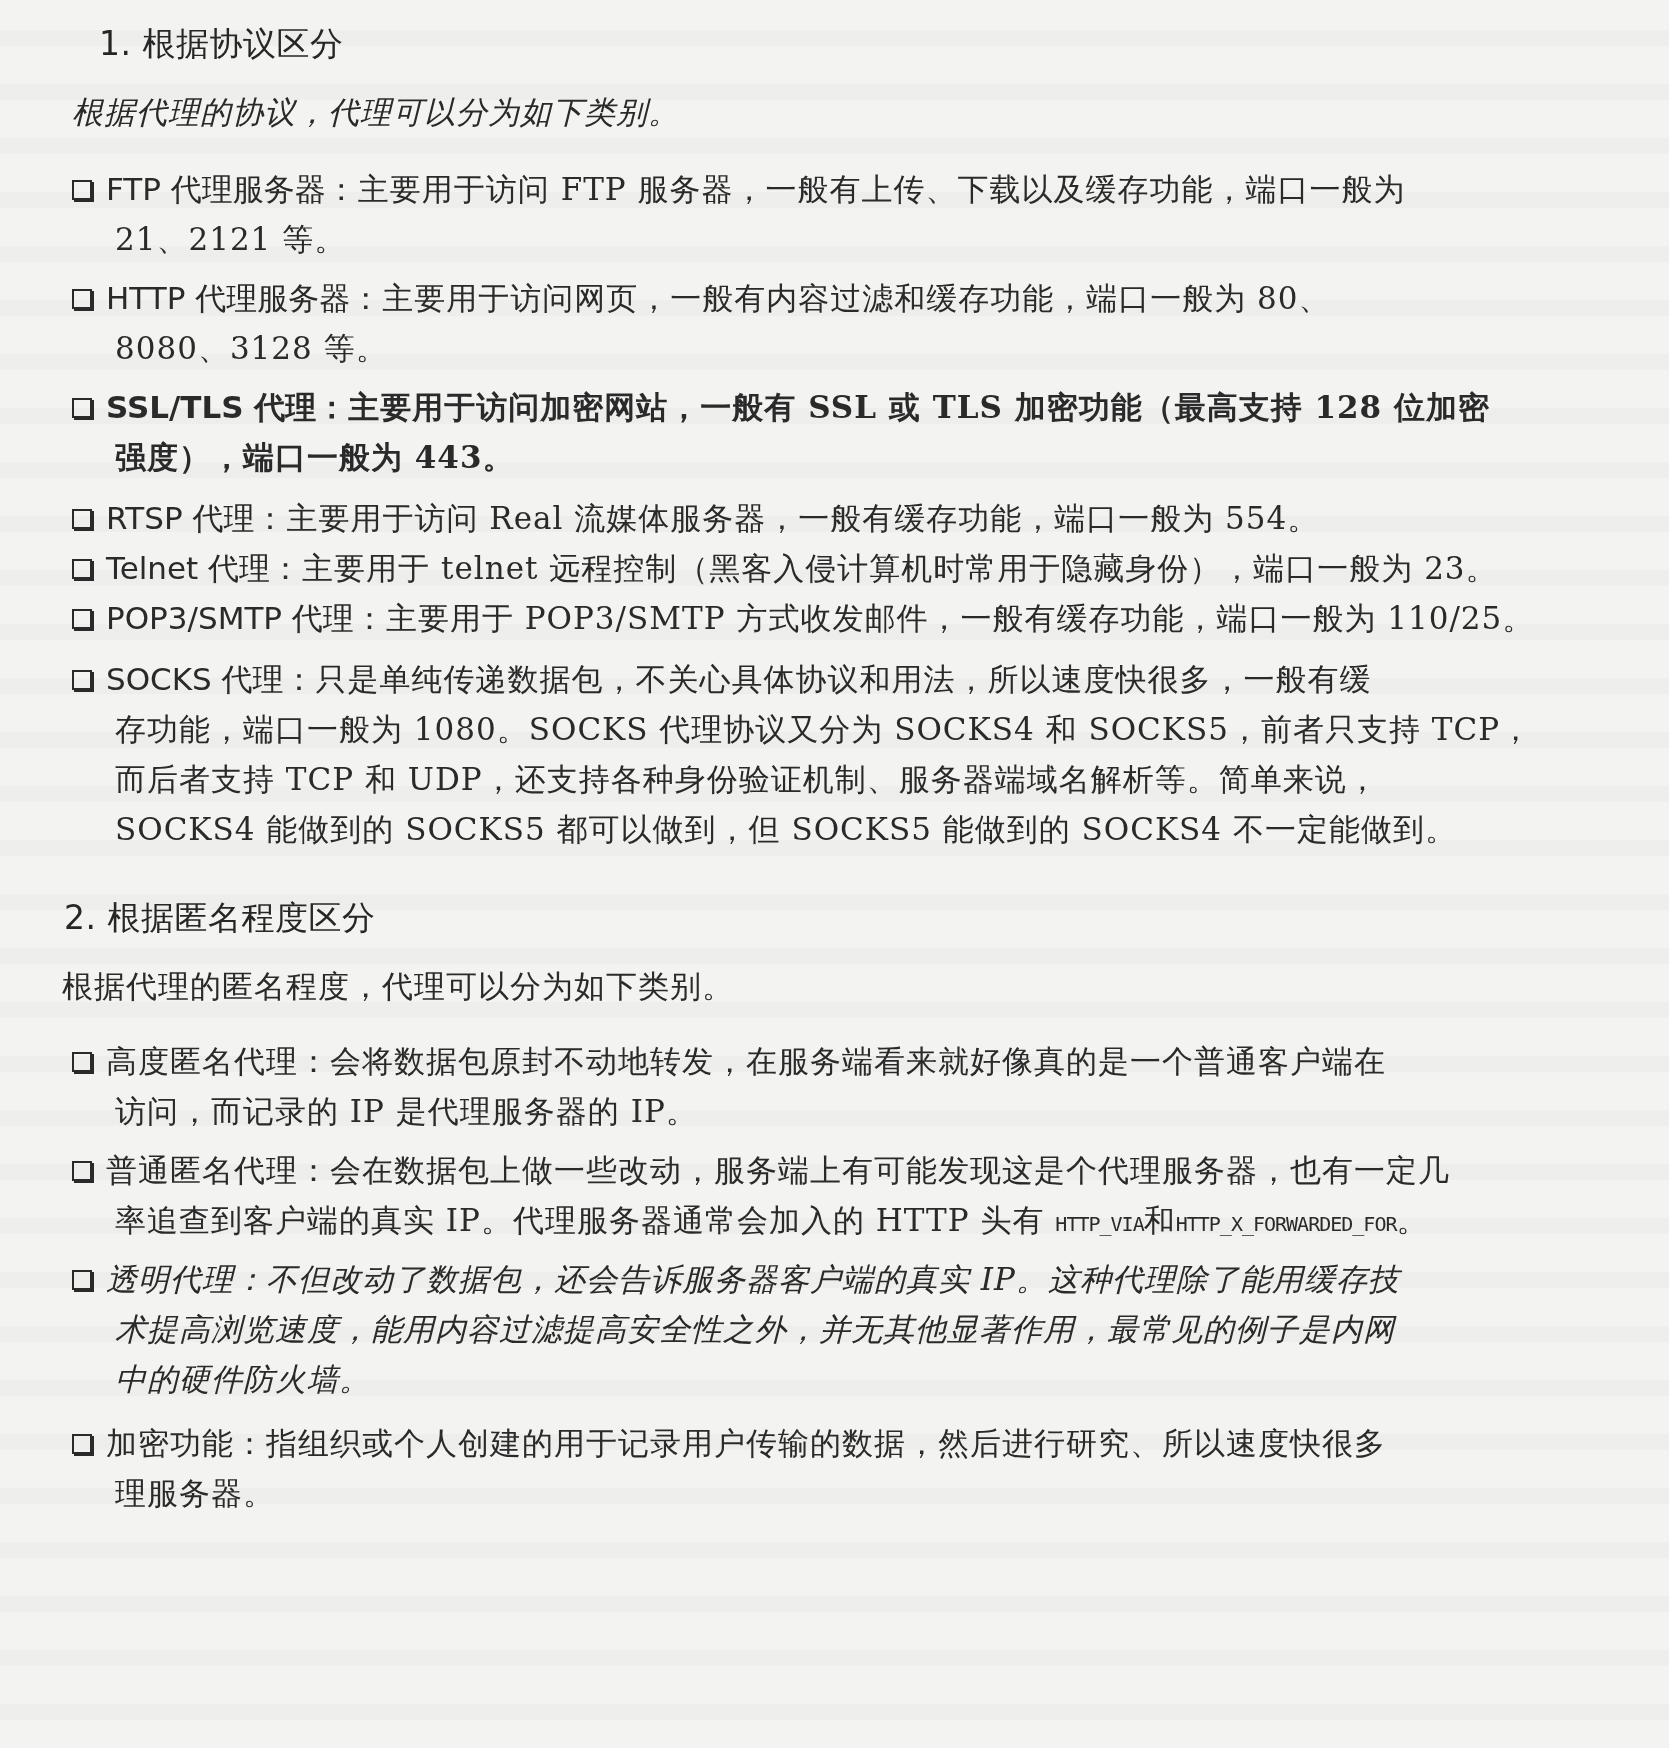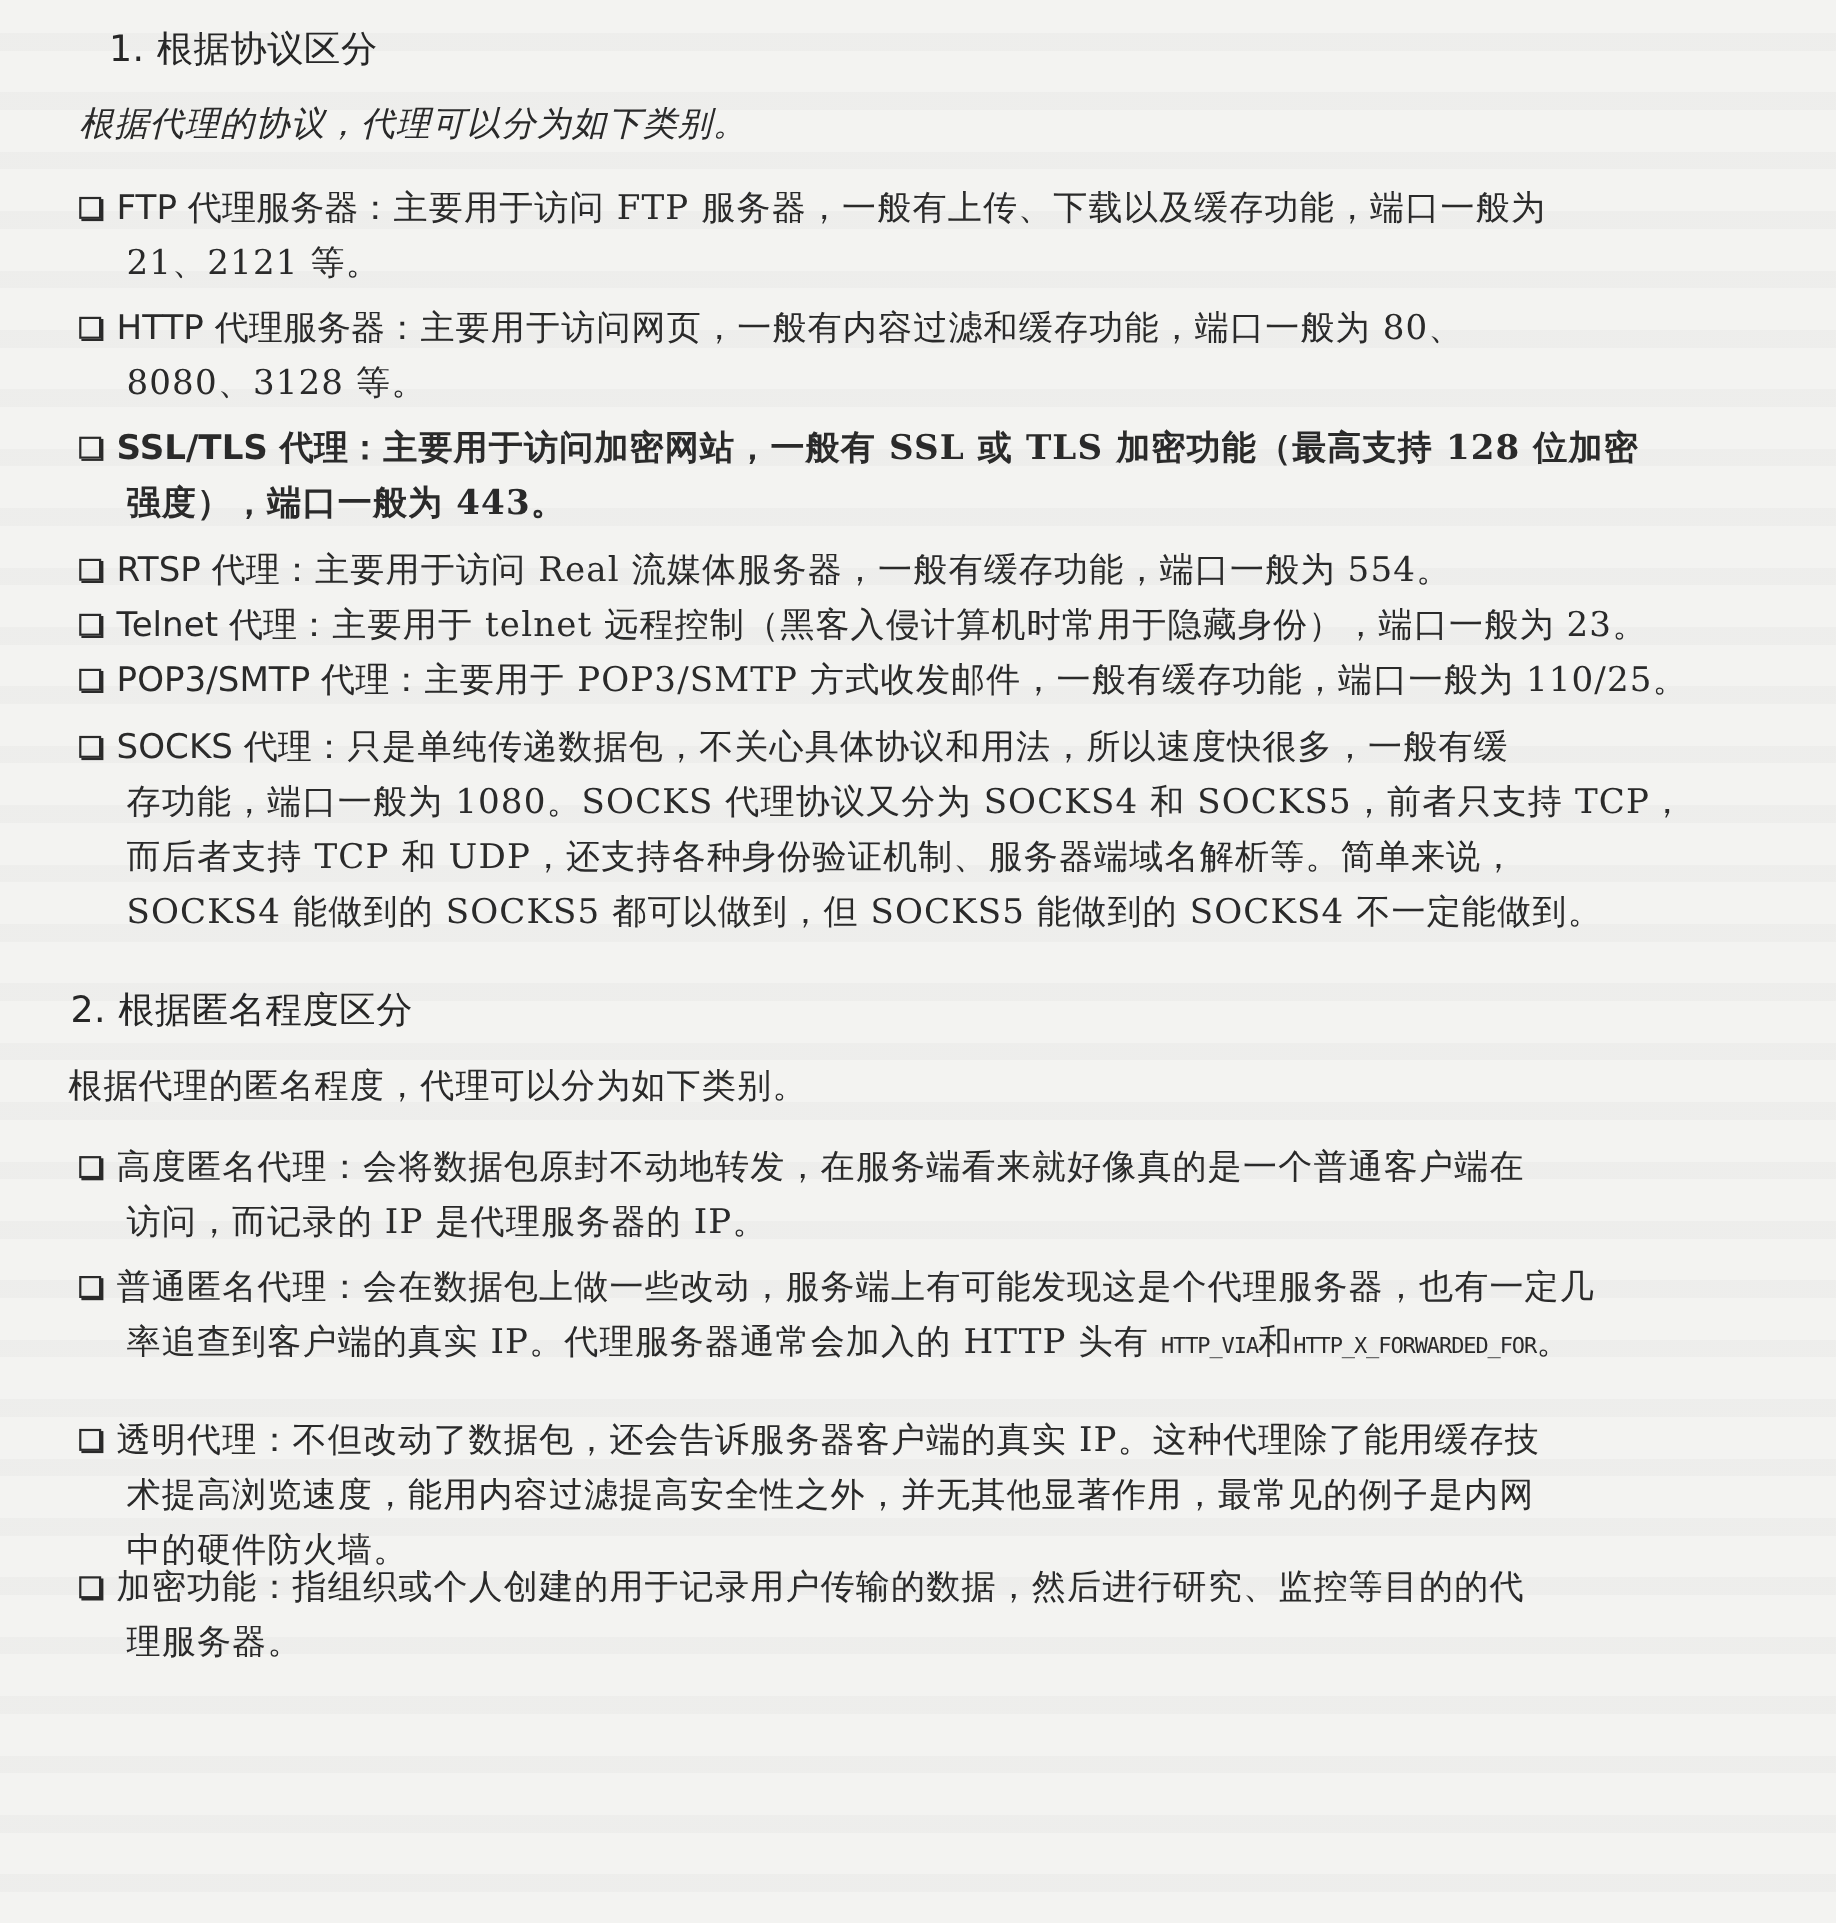--- a/index.html
+++ b/index.html
@@ -135,24 +135,24 @@
   <div class="item" style="top:1036px;">
     <span class="line"><span class="bullet"></span><span>高度匿名代理</span><span>：会将数据包原封不动地转发，在服务端看来就好像真的是一个普通客户端在</span></span>
     <span class="line cont">访问，而记录的 IP 是代理服务器的 IP。</span>
   </div>
 
   <div class="item" style="top:1145px;">
     <span class="line"><span class="bullet"></span><span>普通匿名代理</span><span>：会在数据包上做一些改动，服务端上有可能发现这是个代理服务器，也有一定几</span></span>
     <span class="line cont"><span>率追查到客户端的真实 IP。代理服务器通常会加入的 HTTP 头有 </span><span class="mono-small">HTTP_VIA</span><span>和</span><span class="mono-small">HTTP_X_FORWARDED_FOR</span><span>。</span></span>
   </div>
 
-  <div class="item" style="top:1284px;">
+  <div class="item" style="top:1254px;font-style:italic;">
     <span class="line"><span class="bullet"></span><span>透明代理</span><span>：不但改动了数据包，还会告诉服务器客户端的真实 IP。这种代理除了能用缓存技</span></span>
     <span class="line cont">术提高浏览速度，能用内容过滤提高安全性之外，并无其他显著作用，最常见的例子是内网</span>
     <span class="line cont">中的硬件防火墙。</span>
   </div>
 
   <div class="item" style="top:1418px;">
-    <span class="line"><span class="bullet"></span><span>加密功能</span><span>：指组织或个人创建的用于记录用户传输的数据，然后进行研究、监控等目的的代</span></span>
+    <span class="line"><span class="bullet"></span><span>加密功能</span><span>：指组织或个人创建的用于记录用户传输的数据，然后进行研究、所以速度快很多</span></span>
     <span class="line cont">理服务器。</span>
   </div>
 
 </div>
 
 </body></html>

